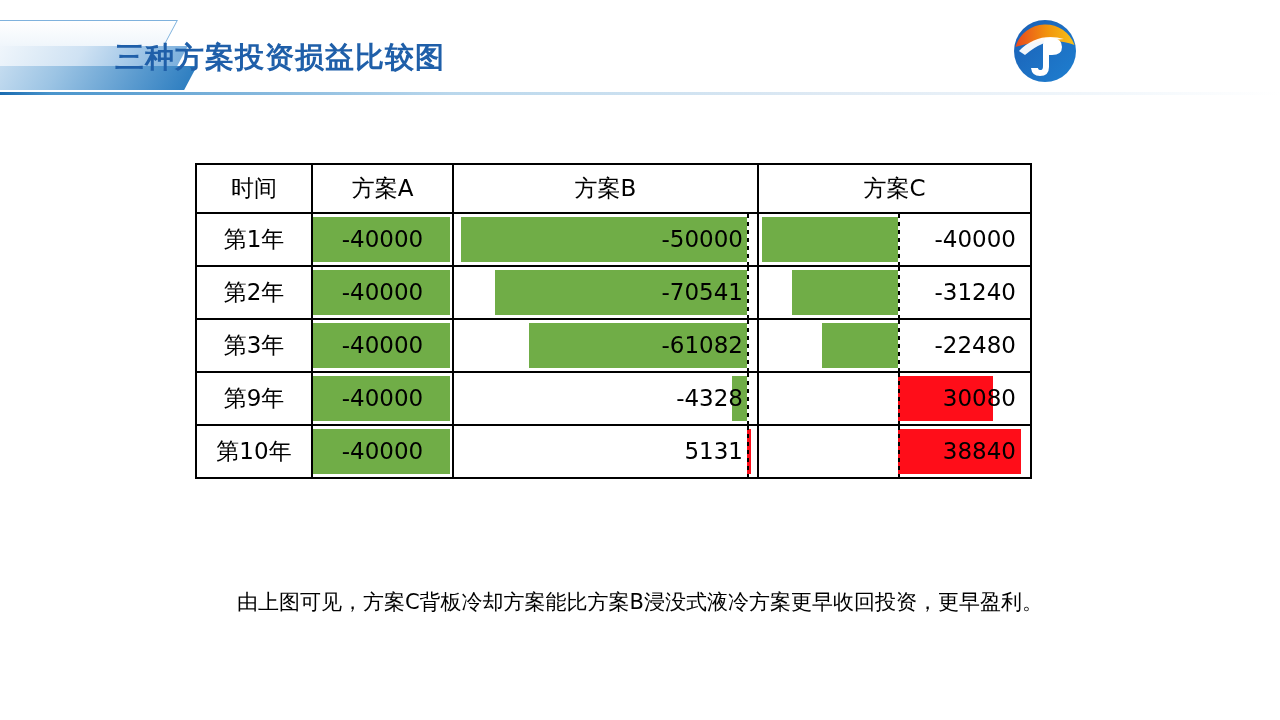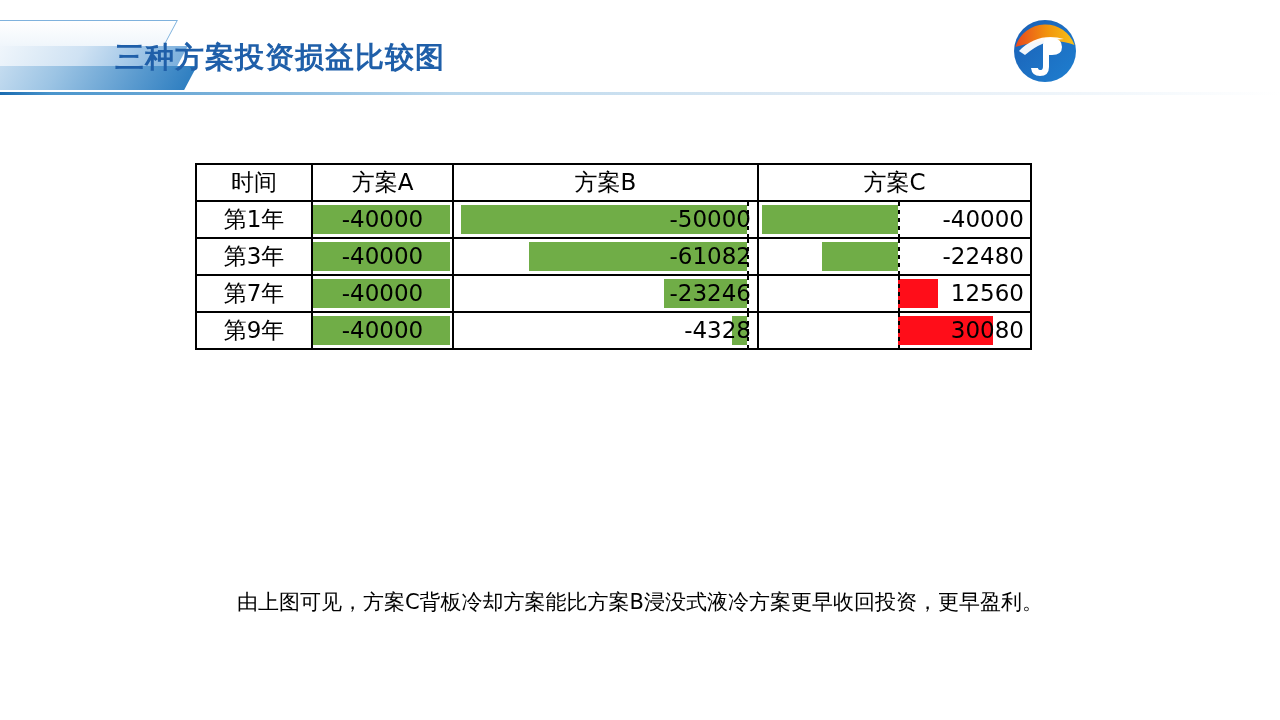--- a/index.html
+++ b/index.html
@@ -51,21 +51,21 @@
 
   
   .chart-table {
     position:absolute; left:195px; top:163px;
     border-collapse:collapse;
     table-layout:fixed;
     font-family:"DejaVu Sans","Liberation Sans",sans-serif;
   }
   .chart-table td, .chart-table th {
     border:2px solid #000000;
-    padding:0; margin:0;
+    padding:8px; margin:0;
     height:35px;
     background:#ffffff;
   }
   .chart-table th {
     font-weight:normal; font-size:23px; color:#000;
     text-align:center; height:37px;
   }
   .col-time  { width:116px; }
   .col-a     { width:141px; }
   .col-b     { width:305px; }
@@ -171,66 +171,83 @@
           <div class="axis" style="left: 293px;"></div>
           <span class="val">-50000</span>
         </td>
         <td class="bar-cell">
           <div class="bar green" style="left: 3.39024px; width: 135.61px;"></div>
           <div class="axis" style="left: 139px;"></div>
           <span class="val">-40000</span>
         </td>
       </tr>
       <tr>
+        <td class="time-cell">第2年</td>
+        <td class="bar-cell">
+          <div class="bar green" style="left: 0px; width: 137px;"></div>
+          <span class="val center">-40000</span>
+        </td>
+        <td class="bar-cell">
+          <div class="bar green" style="left: 40.945px; width: 252.055px;"></div>
+          <div class="axis" style="left: 293px;"></div>
+          <span class="val">-70541</span>
+        </td>
+        <td class="bar-cell">
+          <div class="bar green" style="left: 33.0888px; width: 105.911px;"></div>
+          <div class="axis" style="left: 139px;"></div>
+          <span class="val">-31240</span>
+        </td>
+      </tr>
+      <tr>
         <td class="time-cell">第3年</td>
         <td class="bar-cell">
           <div class="bar green" style="left: 0px; width: 137px;"></div>
           <span class="val center">-40000</span>
         </td>
         <td class="bar-cell">
           <div class="bar green" style="left: 74.7436px; width: 218.256px;"></div>
           <div class="axis" style="left: 293px;"></div>
           <span class="val">-61082</span>
         </td>
         <td class="bar-cell">
           <div class="bar green" style="left: 62.7873px; width: 76.2127px;"></div>
           <div class="axis" style="left: 139px;"></div>
           <span class="val">-22480</span>
         </td>
       </tr>
       <tr>
-        <td class="time-cell">第7年</td>
-        <td class="bar-cell">
-          <div class="bar green" style="left: 0px; width: 137px;"></div>
-          <span class="val center">-40000</span>
-        </td>
-        <td class="bar-cell">
-          <div class="bar green" style="left: 209.938px; width: 83.0619px;"></div>
-          <div class="axis" style="left: 293px;"></div>
-          <span class="val">-23246</span>
-        </td>
-        <td class="bar-cell">
-          <div class="bar red" style="left: 139px; width: 39.8244px;"></div>
-          <div class="axis" style="left: 139px;"></div>
-          <span class="val">12560</span>
-        </td>
-      </tr>
-      <tr>
         <td class="time-cell">第9年</td>
         <td class="bar-cell">
           <div class="bar green" style="left: 0px; width: 137px;"></div>
           <span class="val center">-40000</span>
         </td>
         <td class="bar-cell">
           <div class="bar green" style="left: 277.535px; width: 15.4647px;"></div>
           <div class="axis" style="left: 293px;"></div>
           <span class="val">-4328</span>
         </td>
         <td class="bar-cell">
           <div class="bar red" style="left: 139px; width: 95.3756px;"></div>
           <div class="axis" style="left: 139px;"></div>
           <span class="val">30080</span>
+        </td>
+      </tr>
+      <tr>
+        <td class="time-cell">第10年</td>
+        <td class="bar-cell">
+          <div class="bar green" style="left: 0px; width: 137px;"></div>
+          <span class="val center">-40000</span>
+        </td>
+        <td class="bar-cell">
+          <div class="bar red" style="left: 293px; width: 4px;"></div>
+          <div class="axis" style="left: 293px;"></div>
+          <span class="val">5131</span>
+        </td>
+        <td class="bar-cell">
+          <div class="bar red" style="left: 139px; width: 123.151px;"></div>
+          <div class="axis" style="left: 139px;"></div>
+          <span class="val">38840</span>
         </td>
       </tr>
     </tbody>
 </table>
 
 <div class="footer">由上图可见，方案C背板冷却方案能比方案B浸没式液冷方案更早收回投资，更早盈利。</div>
 
 </body></html>

